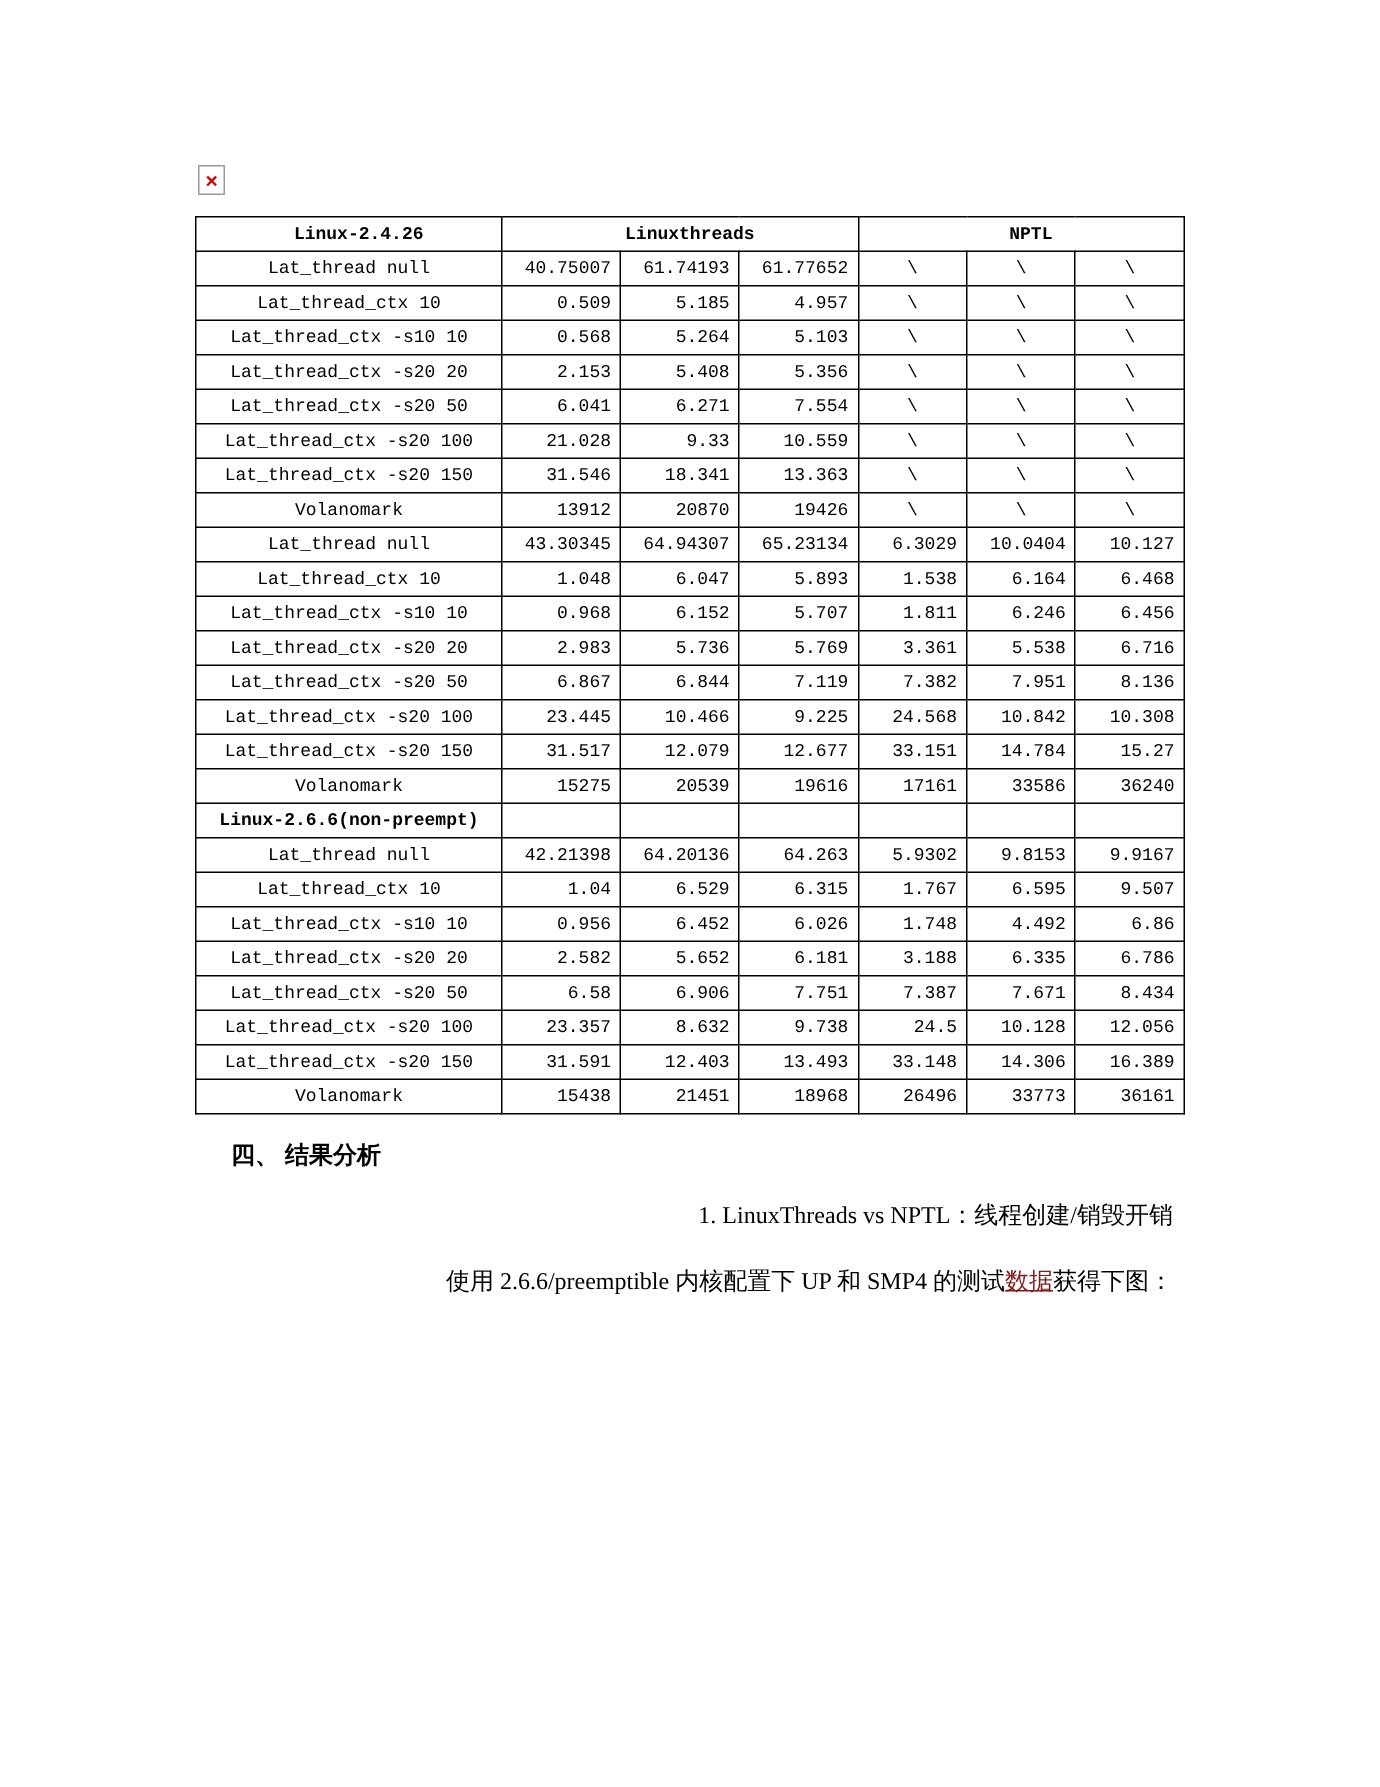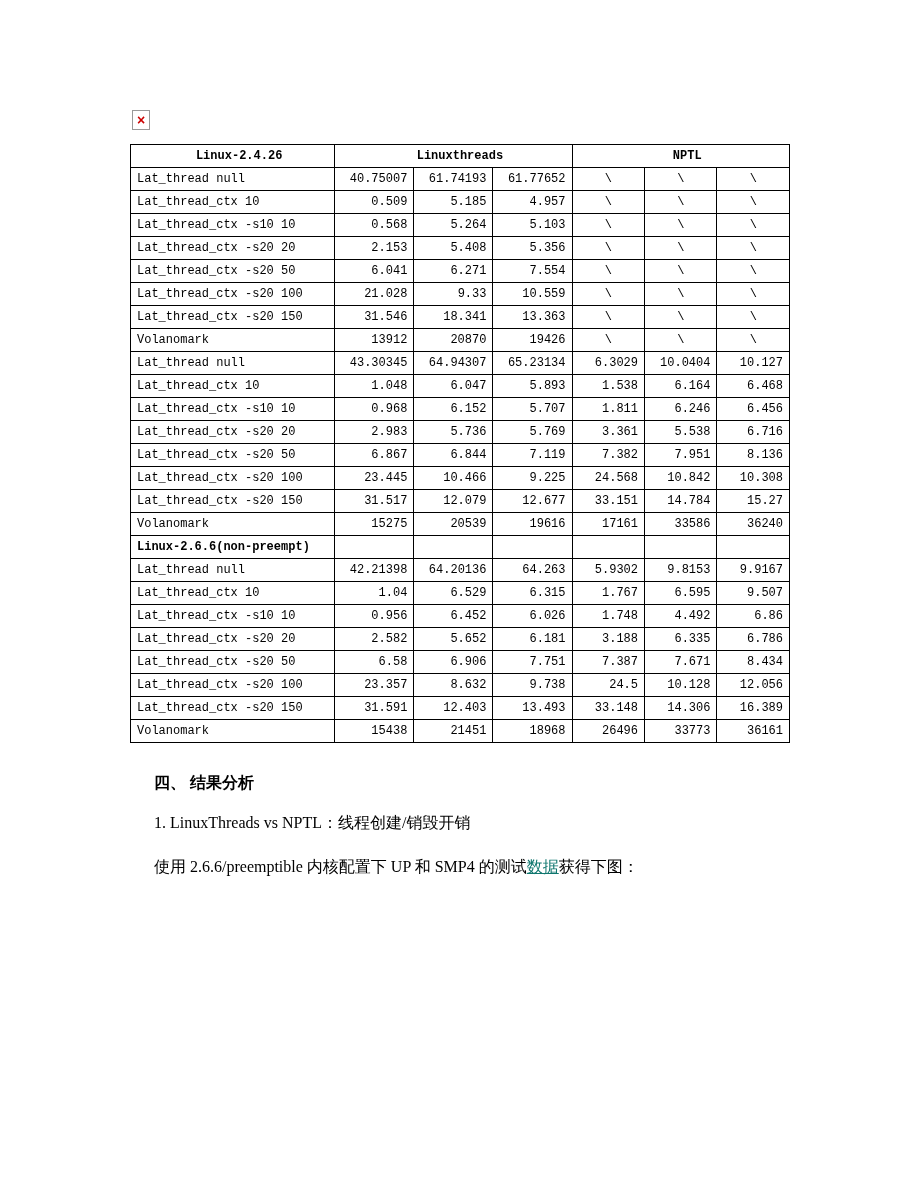--- a/index.html
+++ b/index.html
@@ -50,52 +50,53 @@
   table.bench col.c-lt-s8 { width: 12%; }
   table.bench col.c-np-up { width: 11%; }
   table.bench col.c-np-s4 { width: 11%; }
   table.bench col.c-np-s8 { width: 11%; }
   table.bench th {
     font-weight: bold;
     text-align: center;
     padding-left: 19px;
   }
   table.bench td.label {
-    text-align: left;
+    text-align: center;
   }
   table.bench td.num {
     text-align: right;
   }
   table.bench td.num.c {
     text-align: center;
   }
   table.bench tr.section td.label {
     font-weight: bold;
   }
   .body-text {
-    margin-top: 24px;
+    margin-top: 12px;
     padding-left: 24px;
     padding-right: 8px;
     font-size: 16px;
     line-height: 2.0;
   }
   .body-text h2 {
     font-size: 16px;
     font-weight: bold;
     margin: 12px 0 8px 0;
   }
   .body-text p {
     margin: 6px 0 12px 0;
     text-indent: 0;
+    text-align: right;
   }
   .body-text p.indent {
     text-indent: 0;
   }
   .body-text a {
-    color: #0f766e;
+    color: #7f1d1d;
     text-decoration: underline;
   }
 </style>
 </head>
 <body>
 <div class="page">
 
 
 
 <span class="broken-img">×</span>

